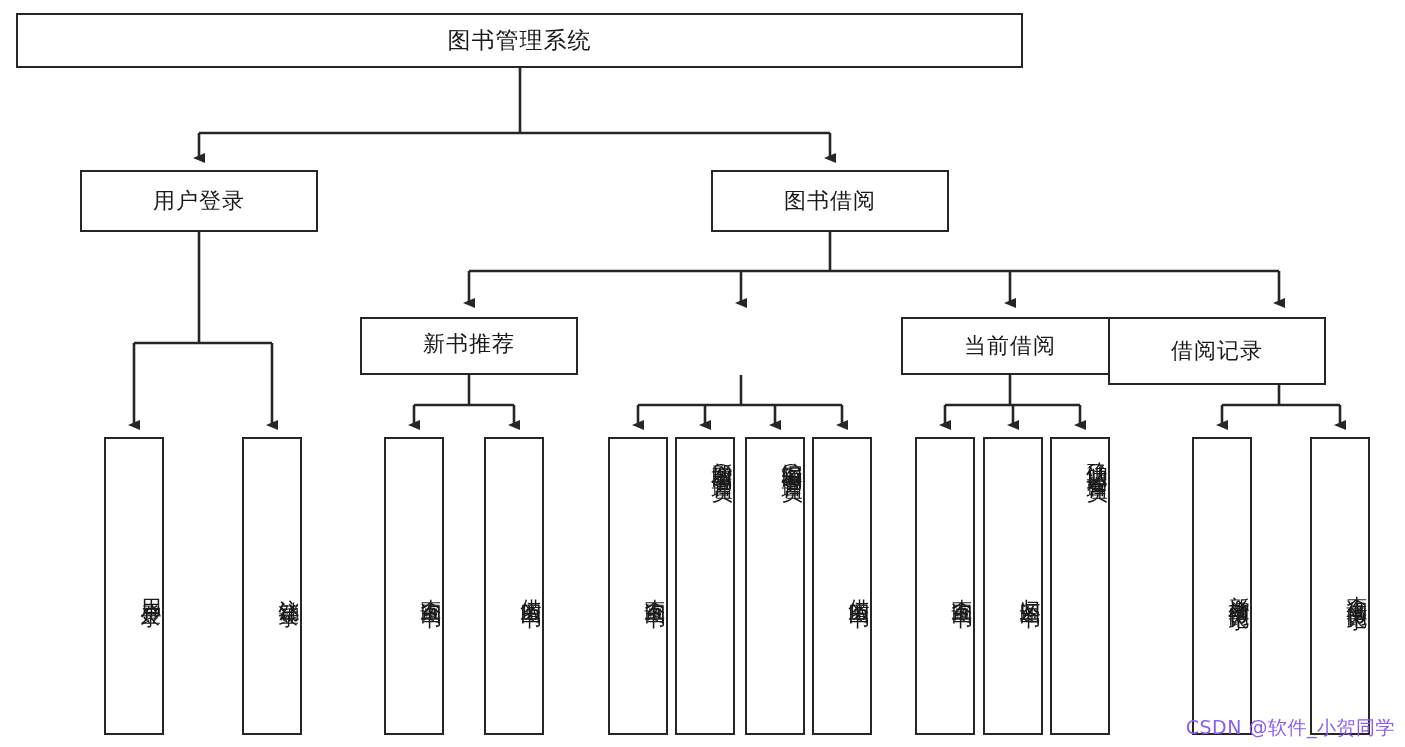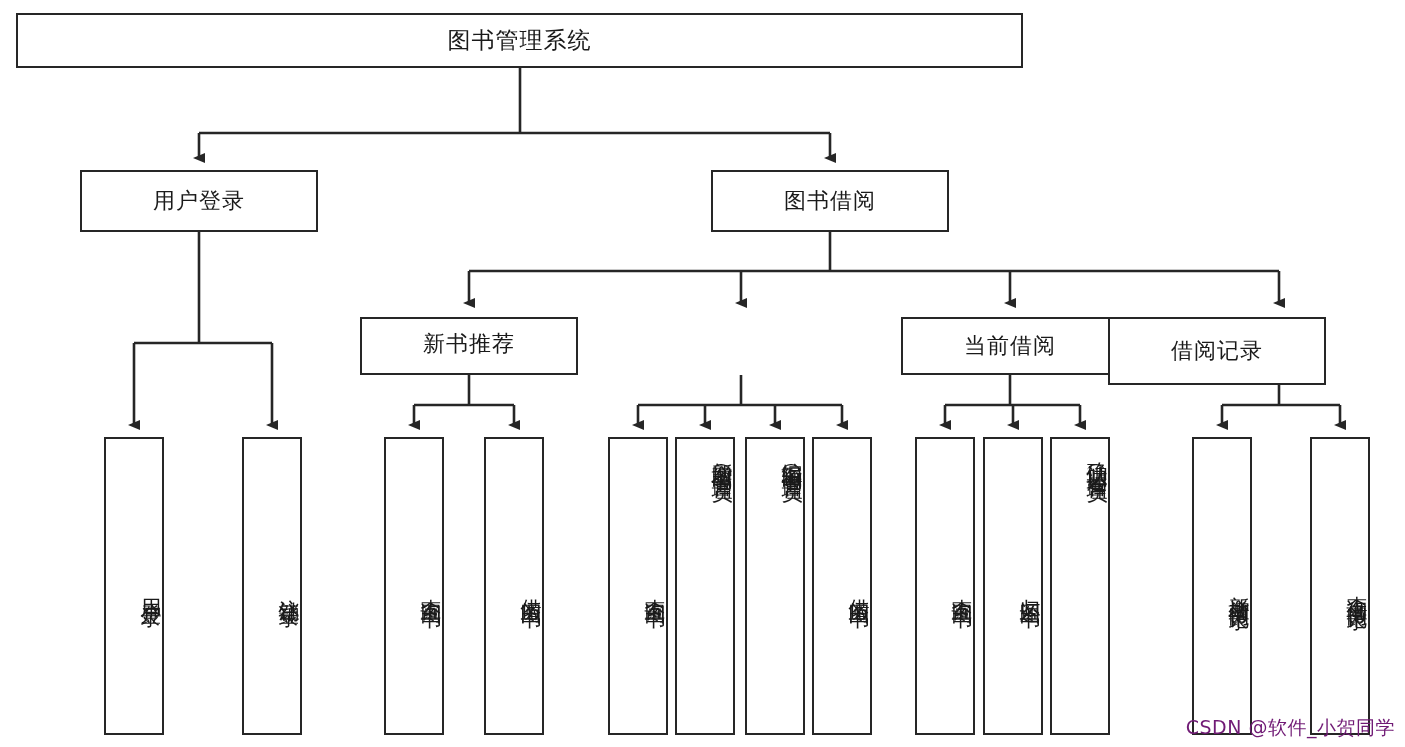--- a/index.html
+++ b/index.html
@@ -59,21 +59,21 @@
     top: 0;
     width: 1405px;
     height: 747px;
     pointer-events: none;
   }
   .watermark {
     position: absolute;
     right: 10px;
     bottom: 6px;
     font-size: 19px;
-    color: #701a75;
+    color: #8b5cf6;
     white-space: nowrap;
     letter-spacing: 0.5px;
   }
 </style>
 </head>
 <body>
 
 <div id="canvas">
 
   <svg class="edges" viewBox="0 0 1405 747">

